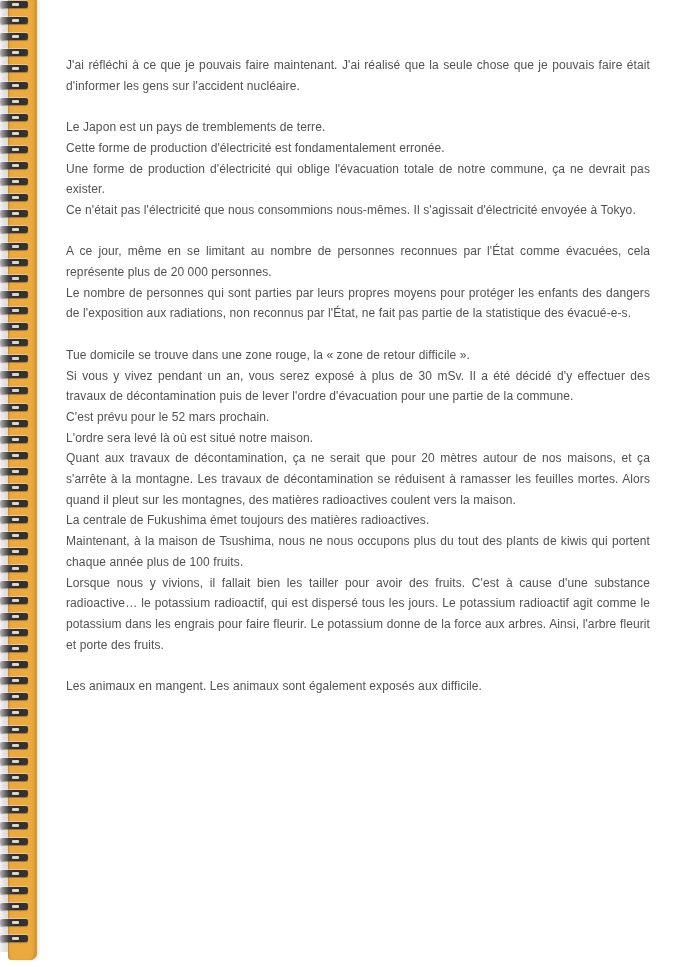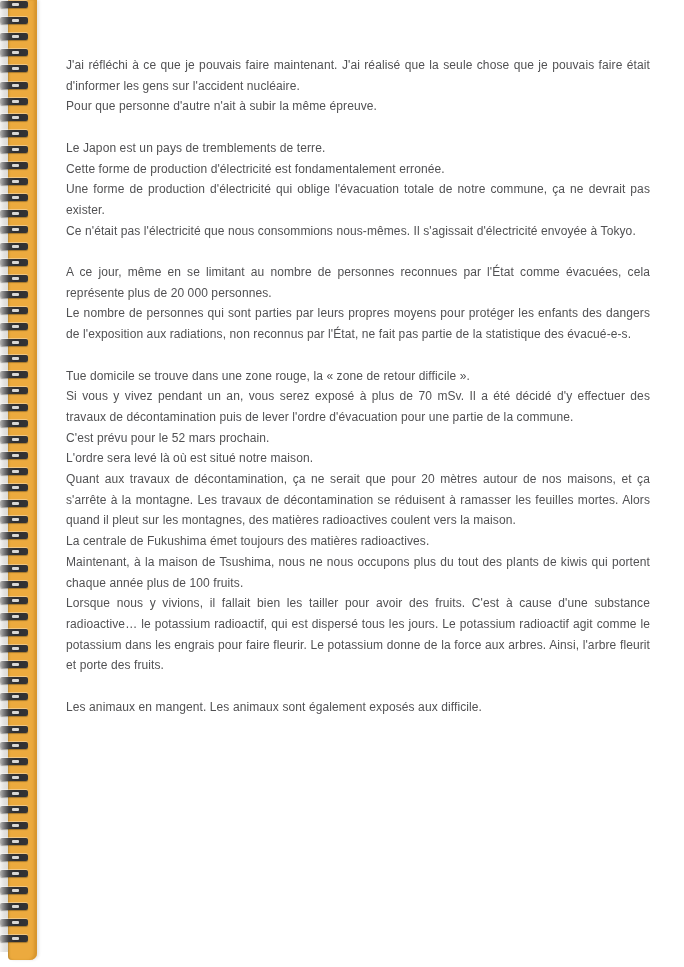--- a/index.html
+++ b/index.html
@@ -118,35 +118,34 @@
       <div class="ring" style="top: 854.3px;"></div>
       <div class="ring" style="top: 870.4px;"></div>
       <div class="ring" style="top: 886.5px;"></div>
       <div class="ring" style="top: 902.6px;"></div>
       <div class="ring" style="top: 918.7px;"></div>
       <div class="ring" style="top: 934.8px;"></div>
     </div>
   <div class="content">
       <div class="paragraph">
         <p class="block">J'ai réfléchi à ce que je pouvais faire maintenant. J'ai réalisé que la seule chose que je pouvais faire était d'informer les gens sur l'accident nucléaire.</p>
-        <p class="block">Pour que personne d'autre n'ait à subir la même épreuve.</p>
       </div>
       <div class="paragraph">
         <p class="block">Le Japon est un pays de tremblements de terre.</p>
         <p class="block">Cette forme de production d'électricité est fondamentalement erronée.</p>
         <p class="block">Une forme de production d'électricité qui oblige l'évacuation totale de notre commune, ça ne devrait pas exister.</p>
         <p class="block">Ce n'était pas l'électricité que nous consommions nous-mêmes. Il s'agissait d'électricité envoyée à Tokyo.</p>
       </div>
       <div class="paragraph">
         <p class="block">A ce jour, même en se limitant au nombre de personnes reconnues par l'État comme évacuées, cela représente plus de 20 000 personnes.</p>
         <p class="block">Le nombre de personnes qui sont parties par leurs propres moyens pour protéger les enfants des dangers de l'exposition aux radiations, non reconnus par l'État, ne fait pas partie de la statistique des évacué-e-s.</p>
       </div>
       <div class="paragraph">
         <p class="block">Tue domicile se trouve dans une zone rouge, la « zone de retour difficile ».</p>
-        <p class="block">Si vous y vivez pendant un an, vous serez exposé à plus de 70 mSv. Il a été décidé d'y effectuer des travaux de décontamination puis de lever l'ordre d'évacuation pour une partie de la commune.</p>
+        <p class="block">Si vous y vivez pendant un an, vous serez exposé à plus de 30 mSv. Il a été décidé d'y effectuer des travaux de décontamination puis de lever l'ordre d'évacuation pour une partie de la commune.</p>
         <p class="block">C'est prévu pour le 52 mars prochain.</p>
         <p class="block">L'ordre sera levé là où est situé notre maison.</p>
         <p class="block">Quant aux travaux de décontamination, ça ne serait que pour 20 mètres autour de nos maisons, et ça s'arrête à la montagne. Les travaux de décontamination se réduisent à ramasser les feuilles mortes. Alors quand il pleut sur les montagnes, des matières radioactives coulent vers la maison.</p>
         <p class="block">La centrale de Fukushima émet toujours des matières radioactives.</p>
         <p class="block">Maintenant, à la maison de Tsushima, nous ne nous occupons plus du tout des plants de kiwis qui portent chaque année plus de 100 fruits.</p>
         <p class="block">Lorsque nous y vivions, il fallait bien les tailler pour avoir des fruits. C'est à cause d'une substance radioactive… le potassium radioactif, qui est dispersé tous les jours. Le potassium radioactif agit comme le potassium dans les engrais pour faire fleurir. Le potassium donne de la force aux arbres. Ainsi, l'arbre fleurit et porte des fruits.</p>
       </div>
       <div class="paragraph">
         <p class="block">Les animaux en mangent. Les animaux sont également exposés aux difficile.</p>
       </div>

